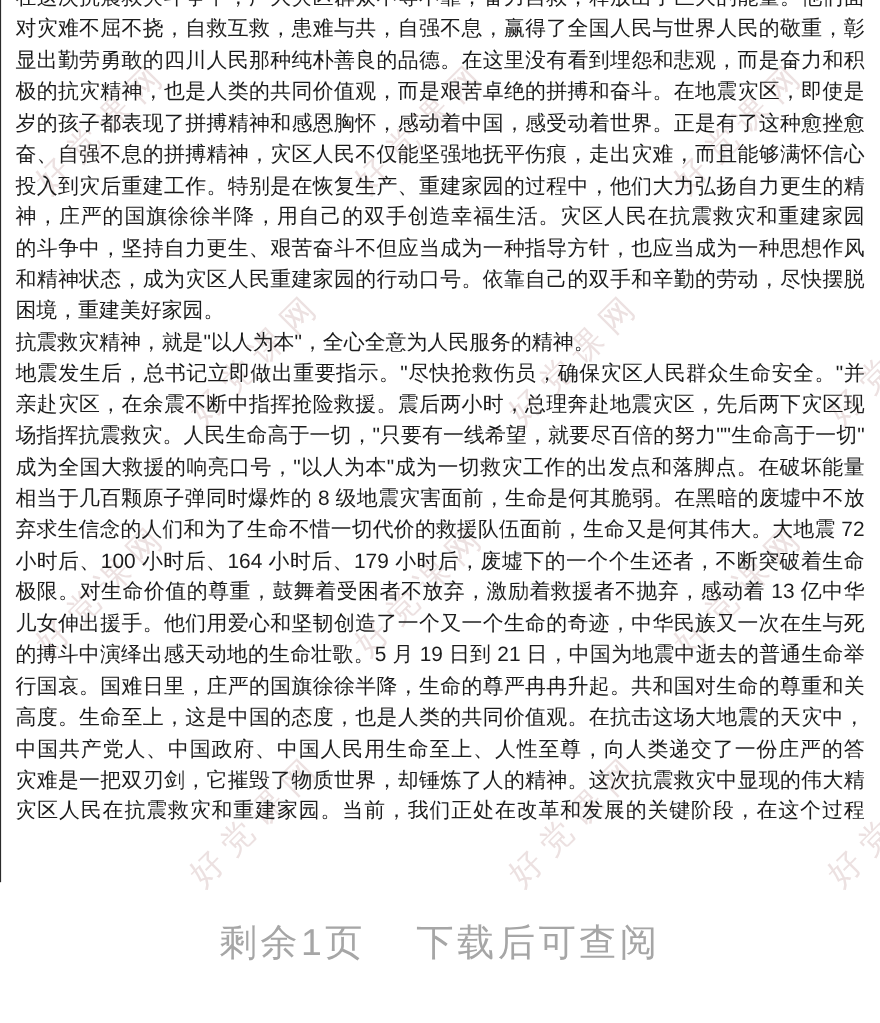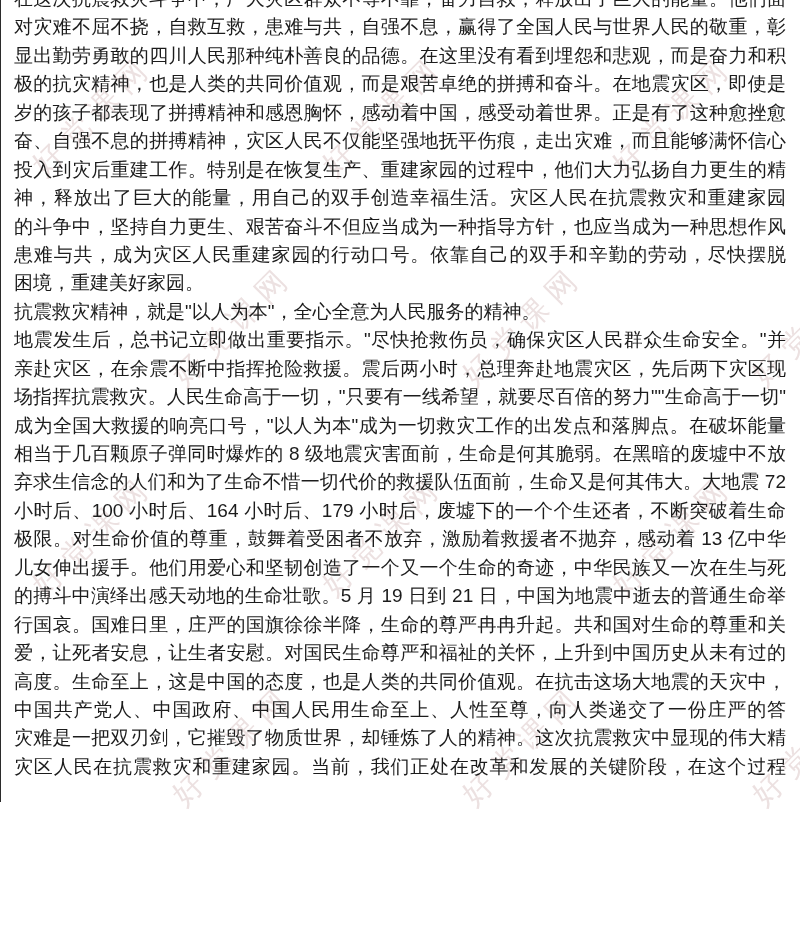--- a/index.html
+++ b/index.html
@@ -101,37 +101,39 @@
   <div class="page-edge"></div>
 
   <div class="text-block">
       <div class="line">在这次抗震救灾斗争中，广大灾区群众不等不靠，奋力自救，释放出了巨大的能量。他们面</div>
       <div class="line">对灾难不屈不挠，自救互救，患难与共，自强不息，赢得了全国人民与世界人民的敬重，彰</div>
       <div class="line">显出勤劳勇敢的四川人民那种纯朴善良的品德。在这里没有看到埋怨和悲观，而是奋力和积</div>
       <div class="line">极的抗灾精神，也是人类的共同价值观，而是艰苦卓绝的拼搏和奋斗。在地震灾区，即使是几</div>
       <div class="line">岁的孩子都表现了拼搏精神和感恩胸怀，感动着中国，感受动着世界。正是有了这种愈挫愈</div>
       <div class="line">奋、自强不息的拼搏精神，灾区人民不仅能坚强地抚平伤痕，走出灾难，而且能够满怀信心</div>
       <div class="line">投入到灾后重建工作。特别是在恢复生产、重建家园的过程中，他们大力弘扬自力更生的精</div>
-      <div class="line">神，释放出了巨大的能量，用自己的双手创造幸福生活。灾区人民在抗震救灾和重建家园</div>
+      <div class="line">神，庄严的国旗徐徐半降，用自己的双手创造幸福生活。灾区人民在抗震救灾和重建家园</div>
       <div class="line">的斗争中，坚持自力更生、艰苦奋斗不但应当成为一种指导方针，也应当成为一种思想作风</div>
-      <div class="line">患难与共，成为灾区人民重建家园的行动口号。依靠自己的双手和辛勤的劳动，尽快摆脱</div>
+      <div class="line">和精神状态，成为灾区人民重建家园的行动口号。依靠自己的双手和辛勤的劳动，尽快摆脱</div>
       <div class="line para-end">困境，重建美好家园。</div>
       <div class="line para-end">抗震救灾精神，就是"以人为本"，全心全意为人民服务的精神。</div>
       <div class="line">地震发生后，总书记立即做出重要指示。"尽快抢救伤员，确保灾区人民群众生命安全。"并</div>
       <div class="line">亲赴灾区，在余震不断中指挥抢险救援。震后两小时，总理奔赴地震灾区，先后两下灾区现</div>
       <div class="line">场指挥抗震救灾。人民生命高于一切，"只要有一线希望，就要尽百倍的努力""生命高于一切"</div>
       <div class="line">成为全国大救援的响亮口号，"以人为本"成为一切救灾工作的出发点和落脚点。在破坏能量</div>
       <div class="line">相当于几百颗原子弹同时爆炸的 8 级地震灾害面前，生命是何其脆弱。在黑暗的废墟中不放</div>
       <div class="line">弃求生信念的人们和为了生命不惜一切代价的救援队伍面前，生命又是何其伟大。大地震 72</div>
       <div class="line">小时后、100 小时后、164 小时后、179 小时后，废墟下的一个个生还者，不断突破着生命</div>
       <div class="line">极限。对生命价值的尊重，鼓舞着受困者不放弃，激励着救援者不抛弃，感动着 13 亿中华</div>
       <div class="line">儿女伸出援手。他们用爱心和坚韧创造了一个又一个生命的奇迹，中华民族又一次在生与死</div>
       <div class="line">的搏斗中演绎出感天动地的生命壮歌。5 月 19 日到 21 日，中国为地震中逝去的普通生命举</div>
       <div class="line">行国哀。国难日里，庄严的国旗徐徐半降，生命的尊严冉冉升起。共和国对生命的尊重和关</div>
-      <div class="line">爱，让死者安息，让生者安慰。对国民生命尊严和福祉的关怀，上升到中国历史从未有过的</div>
       <div class="line">高度。生命至上，这是中国的态度，也是人类的共同价值观。在抗击这场大地震的天灾中，</div>
       <div class="line">中国共产党人、中国政府、中国人民用生命至上、人性至尊，向人类递交了一份庄严的答卷。</div>
       <div class="line">灾难是一把双刃剑，它摧毁了物质世界，却锤炼了人的精神。这次抗震救灾中显现的伟大精</div>
       <div class="line para-end">灾区人民在抗震救灾和重建家园。当前，我们正处在改革和发展的关键阶段，在这个过程中，</div>
     </div>
 
+  <div class="footer-notice">
+    <span>剩余1页</span><span class="footer-gap"></span><span>下载后可查阅</span>
+  </div>
 
 </div>
 
 </body></html>

